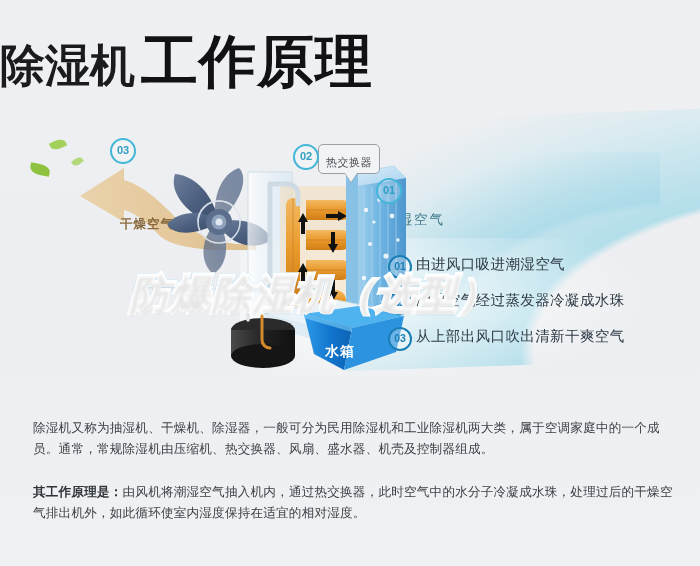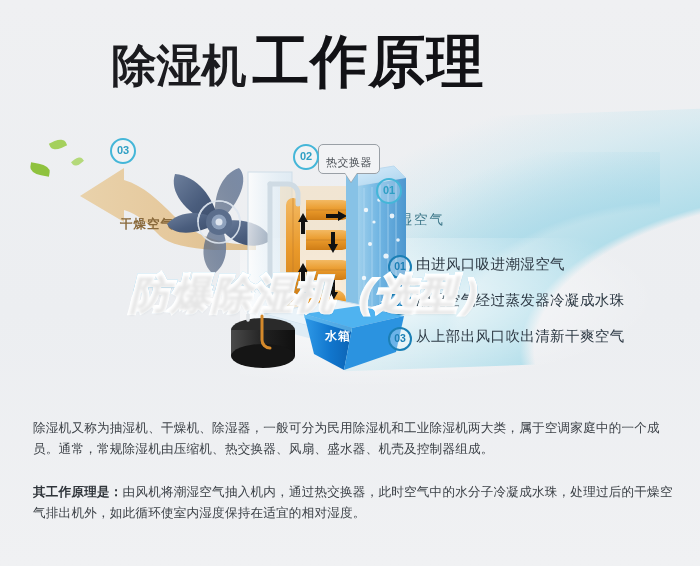--- a/index.html
+++ b/index.html
@@ -12,21 +12,21 @@
   }
   #page{
     position:absolute;left:0;top:0;width:700px;height:566px;
     background:linear-gradient(180deg,#eff0f2 0%,#eceef1 55%,#f0f1f3 100%);
     overflow:hidden;
   }
 
   
   .title-wrap{
     position:absolute;left:0;top:33px;width:596px;
-    text-align:center;white-space:nowrap;
+    white-space:nowrap;
     line-height:1;
   }
   .title-small{
     font-size:45px;font-weight:bold;color:#1b1b1f;
     letter-spacing:0px;vertical-align:baseline;
   }
   .title-big{
     font-size:57px;font-weight:bold;color:#121216;
     letter-spacing:1px;vertical-align:baseline;margin-left:6px;
   }
@@ -57,22 +57,22 @@
 
   .lbl-dry{
     position:absolute;left:120px;top:98px;
     font-size:12.5px;color:#8a6a3c;font-weight:bold;letter-spacing:1px;
   }
   .lbl-humid{
     position:absolute;left:383px;top:93px;
     font-size:13.5px;color:#3d7789;letter-spacing:2px;
   }
   .lbl-tank{
-    position:absolute;left:325px;top:210px;
-    font-size:12px;color:#ffffff;font-weight:bold;letter-spacing:1px;
+    position:absolute;left:325px;top:225px;
+    font-size:14px;color:#ffffff;font-weight:bold;letter-spacing:1px;
   }
 
   
   .badge{
     position:absolute;width:22px;height:22px;border-radius:50%;
     border:2px solid #44b6d8;color:#2f9fc4;background:rgba(255,255,255,.25);
     font-size:11px;font-weight:bold;text-align:center;line-height:21px;
     letter-spacing:0px;
   }
   .badge.b03{left:110px;top:20px;}

